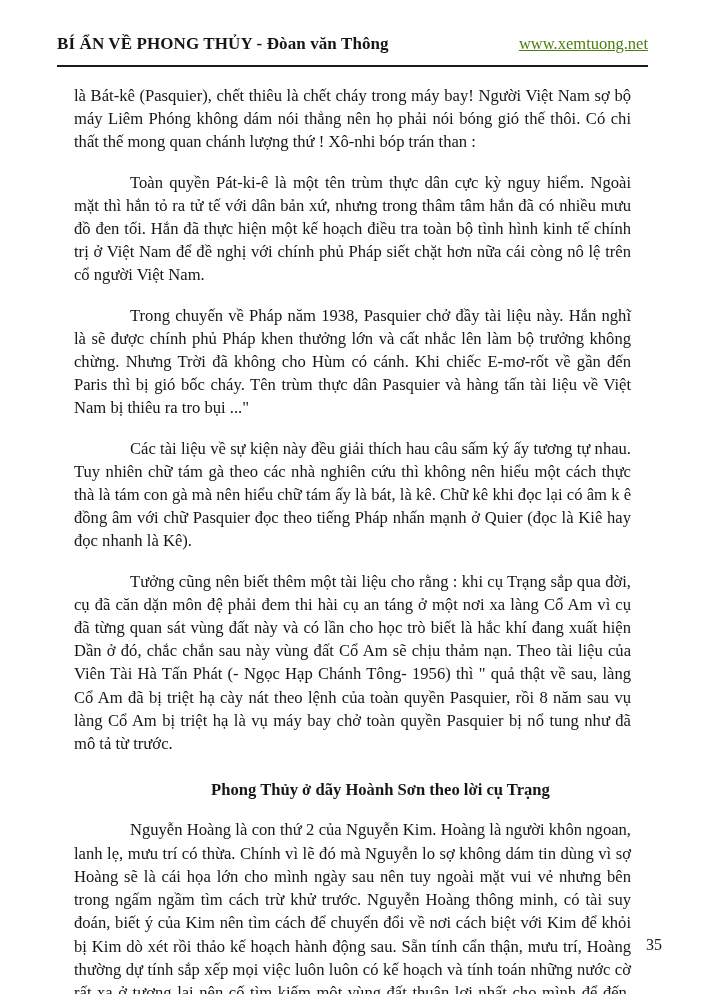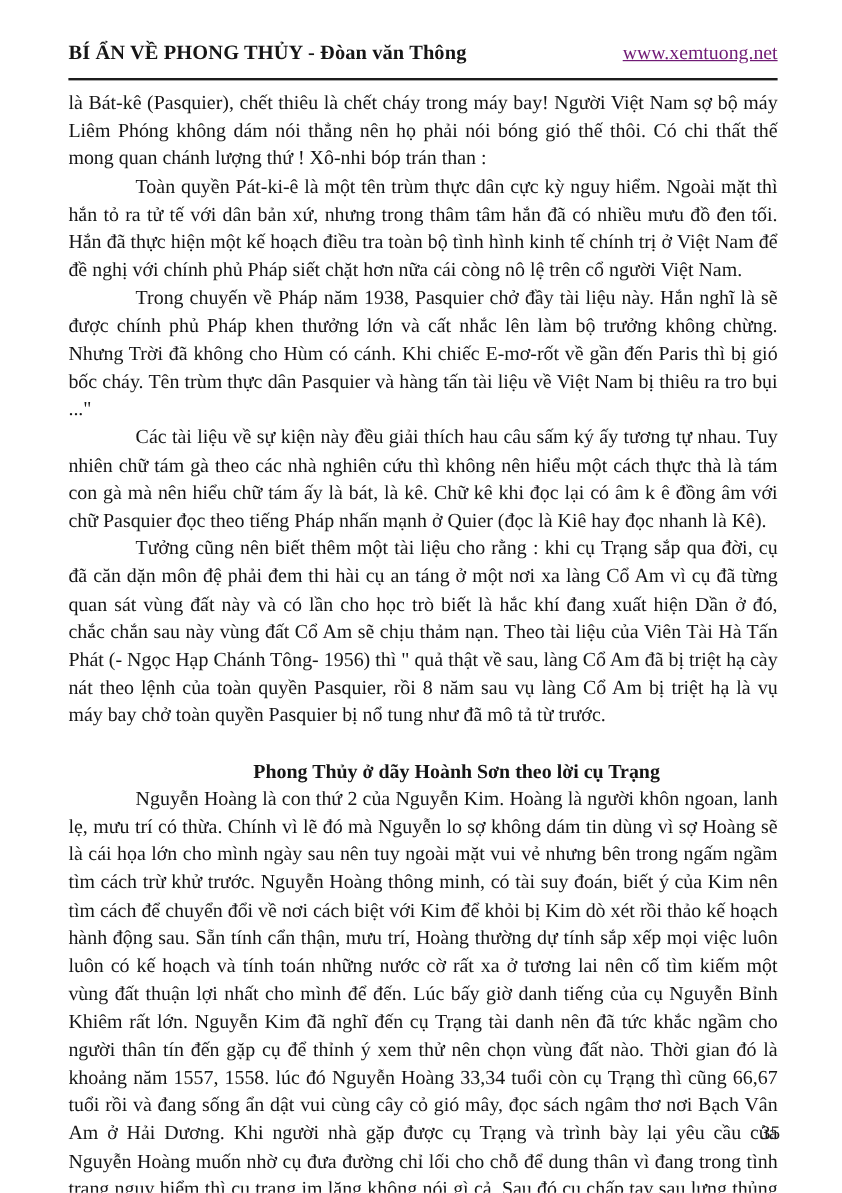--- a/index.html
+++ b/index.html
@@ -33,45 +33,45 @@
     text-decoration: underline;
     cursor: pointer;
   }
   .content {
     margin-top: 7px;
     font-size: 16.6px;
     line-height: 23.2px;
     text-align: justify;
   }
   .content p {
-    margin: 0;
+    margin: 17px;
     text-indent: 56px;
   }
   p.no-indent { text-indent: 0; }
   p.dialogue { text-align: left; }
   p.heading {
     font-weight: bold;
     text-align: center;
     margin-top: 23px;
   }
   .page-number {
     position: absolute;
-    right: 52px;
+    right: 40px;
     bottom: 40px;
     font-size: 16px;
   }
 </style>
 </head>
 <body style="background: rgb(255, 255, 255); color: rgb(22, 22, 22);">
 
 <div class="page">
 
   <div class="doc-header">
     <span class="doc-title">BÍ ẨN VỀ PHONG THỦY  - Đòan văn Thông</span>
-    <span class="site-link" style="color: #701a75;">www.xemtuong.net</span>
+    <span class="site-link" style="color: #4d7c0f;">www.xemtuong.net</span>
   </div>
 
   <div class="content">
     <p class="no-indent">là Bát-kê (Pasquier), chết thiêu là chết cháy trong máy bay! Người Việt Nam sợ bộ máy Liêm Phóng không dám nói thẳng nên họ phải nói bóng gió thế thôi. Có chi thất thế mong quan chánh lượng thứ ! Xô-nhi bóp trán than :</p>
     <p>Toàn quyền Pát-ki-ê là một tên trùm thực dân cực kỳ nguy hiểm. Ngoài mặt thì hắn tỏ ra tử tế với dân bản xứ, nhưng trong thâm tâm hắn đã có nhiều mưu đồ đen tối. Hắn đã thực hiện một kế hoạch điều tra toàn bộ tình hình kinh tế chính trị ở Việt Nam để đề nghị với chính phủ Pháp siết chặt hơn nữa cái còng nô lệ trên cổ người Việt Nam.</p>
     <p>Trong chuyến về Pháp năm 1938, Pasquier chở đầy tài liệu này. Hắn nghĩ là sẽ được chính phủ Pháp khen thưởng lớn và cất nhắc lên làm bộ trưởng không chừng. Nhưng Trời đã không cho Hùm có cánh. Khi chiếc E-mơ-rốt về gần đến Paris thì bị gió bốc cháy. Tên trùm thực dân Pasquier và hàng tấn tài liệu về Việt Nam bị thiêu ra tro bụi ..."</p>
     <p>Các tài liệu về sự kiện này đều giải thích hau câu sấm ký ấy tương tự nhau. Tuy nhiên chữ tám gà theo các nhà nghiên cứu thì không nên hiểu một cách thực thà là tám con gà mà nên hiểu chữ tám ấy là bát, là kê. Chữ kê khi đọc lại có âm k ê đồng âm với chữ Pasquier đọc theo tiếng Pháp nhấn mạnh ở Quier (đọc là Kiê hay đọc nhanh là Kê).</p>
     <p>Tưởng cũng nên biết thêm một tài liệu cho rằng : khi cụ Trạng sắp qua đời, cụ đã căn dặn môn đệ phải đem thi hài cụ an táng ở một nơi xa làng Cổ Am vì cụ đã từng quan sát vùng đất này và có lần cho học trò biết là hắc khí đang xuất hiện Dần ở đó, chắc chắn sau này vùng đất Cổ Am sẽ chịu thảm nạn. Theo tài liệu của Viên Tài Hà Tấn Phát (- Ngọc Hạp Chánh Tông- 1956) thì " quả thật về sau, làng Cổ Am đã bị triệt hạ cày nát theo lệnh của toàn quyền Pasquier, rồi 8 năm sau vụ làng Cổ Am bị triệt hạ là vụ máy bay chở toàn quyền Pasquier bị nổ tung như đã mô tả từ trước.</p>
     <p class="heading">Phong Thủy ở dãy Hoành Sơn theo lời cụ Trạng</p>
     <p>Nguyễn Hoàng là con thứ 2 của Nguyễn Kim. Hoàng là người khôn ngoan, lanh lẹ, mưu trí có thừa. Chính vì lẽ đó mà Nguyễn lo sợ không dám tin dùng vì sợ Hoàng sẽ là cái họa lớn cho mình ngày sau nên tuy ngoài mặt vui vẻ nhưng bên trong ngấm ngầm tìm cách trừ khử trước. Nguyễn Hoàng thông minh, có tài suy đoán, biết ý của Kim nên tìm cách để chuyển đổi về nơi cách biệt với Kim để khỏi bị Kim dò xét rồi thảo kế hoạch hành động sau. Sẵn tính cẩn thận, mưu trí, Hoàng thường dự tính sắp xếp mọi việc luôn luôn có kế hoạch và tính toán những nước cờ rất xa ở tương lai nên cố tìm kiếm một vùng đất thuận lợi nhất cho mình để đến. Lúc bấy giờ danh tiếng của cụ Nguyễn Bỉnh Khiêm rất lớn. Nguyễn Kim đã nghĩ đến cụ Trạng tài danh nên đã tức khắc ngầm cho người thân tín đến gặp cụ để thỉnh ý xem thử nên chọn vùng đất nào. Thời gian đó là khoảng năm 1557, 1558. lúc đó Nguyễn Hoàng 33,34 tuổi còn cụ Trạng thì cũng 66,67 tuổi rồi và đang sống ẩn dật vui cùng cây cỏ gió mây, đọc sách ngâm thơ nơi Bạch Vân Am ở Hải Dương. Khi người nhà gặp được cụ Trạng và trình bày lại yêu cầu của Nguyễn Hoàng muốn nhờ cụ đưa đường chỉ lối cho chỗ để dung thân vì đang trong tình trạng nguy hiểm thì cụ trạng im lặng không nói gì cả. Sau đó cụ chấp tay sau lưng thủng thỉnh đi đến một hòn non bộ ở trước mặt nhà rồi vừa vuốt râu, vừa ngắm nhìn hòn giả sơn vừa nói :</p>

